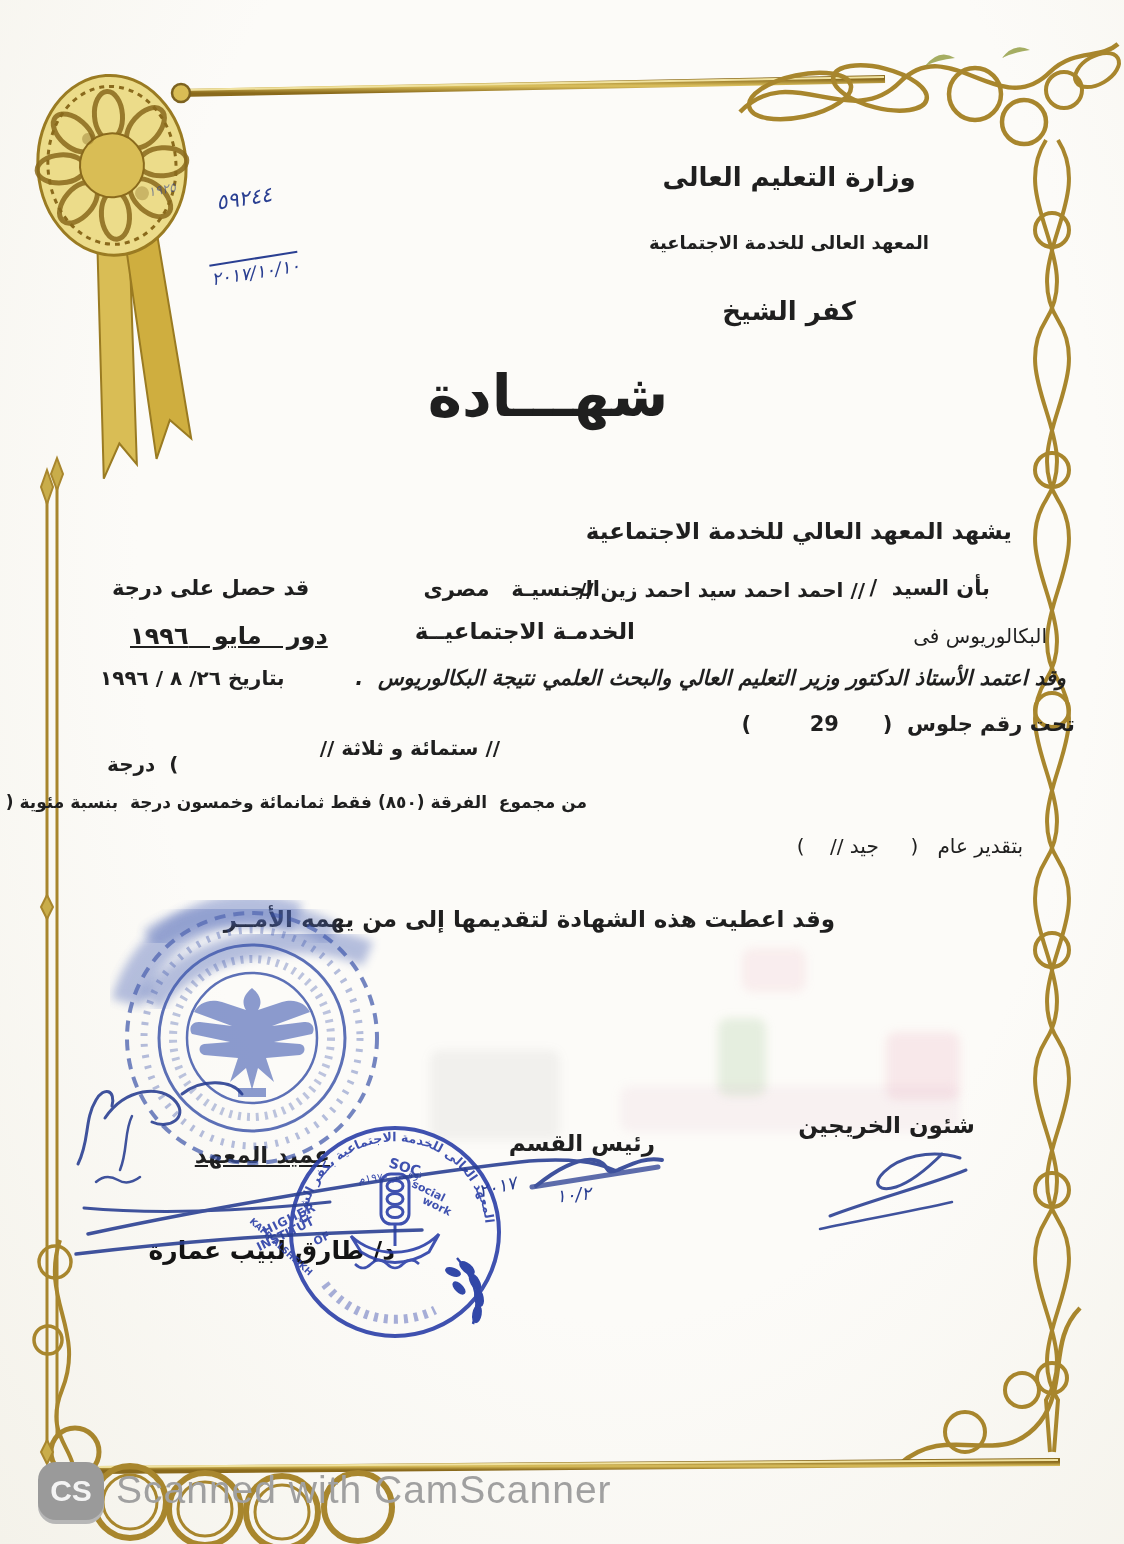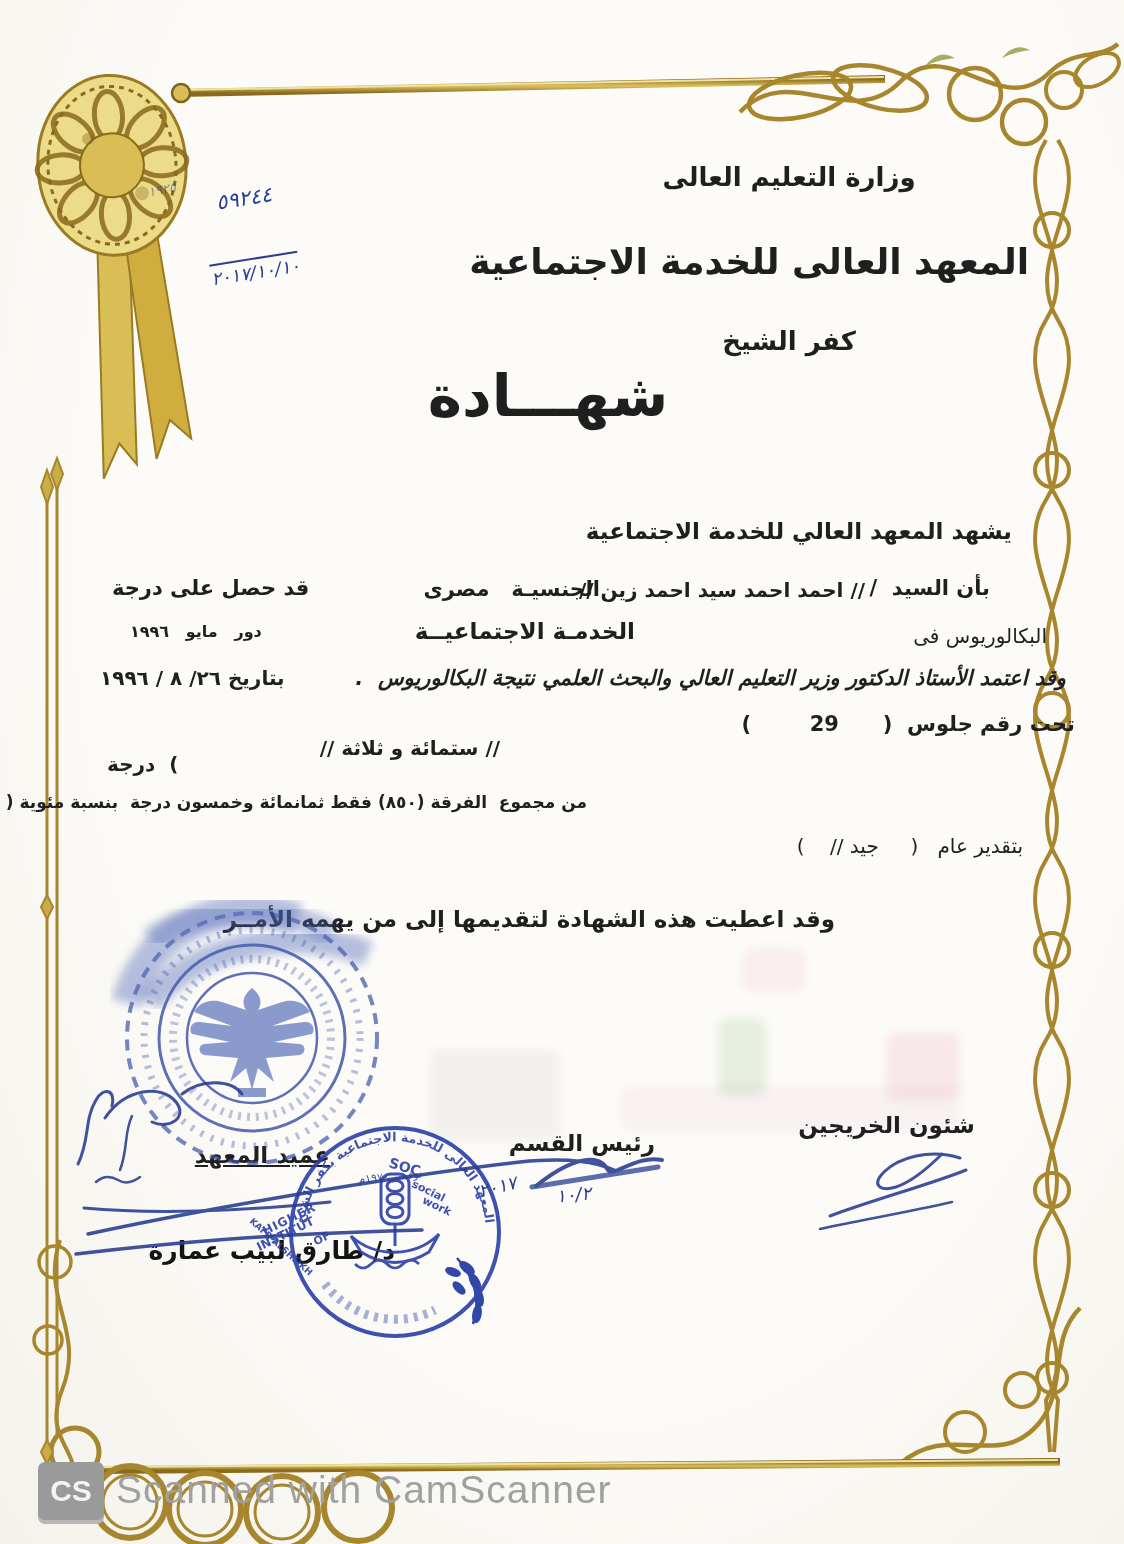--- a/index.html
+++ b/index.html
@@ -10,21 +10,21 @@
       #f8f7f2;
     font-family:"DejaVu Sans", sans-serif;
     direction:rtl;
   }
   .t{position:absolute; color:#1f1f1f; font-weight:700; white-space:pre; line-height:1.2;}
   .hand{position:absolute; color:#2a3f92; font-style:italic; white-space:pre;}
   .ghost{position:absolute; border-radius:10px; filter:blur(5px); pointer-events:none;}
   svg{position:absolute; left:0; top:0;}
   .wm-box{
     position:absolute; left:38px; top:1462px; width:66px; height:58px;
-    background:#9a9a9a; border-radius:7px; display:flex; align-items:center; justify-content:center;
+    background:#9a9a9a; border-radius:18px; display:flex; align-items:center; justify-content:center;
     font-family:"Liberation Sans", sans-serif; font-weight:bold; font-size:30px; color:#f4f4f4;
     box-shadow:0 4px 0 #b7b7b7;
   }
   .wm-text{
     position:absolute; left:116px; top:1468px;
     font-family:"Liberation Sans", sans-serif; font-size:39px; font-weight:400;
     color:#a0a0a0; letter-spacing:1px; direction:ltr;
   }
 </style>
 </head>
@@ -122,36 +122,36 @@
   </svg>
 
   <div class="hand" style="left:205px; top:138px; transform:rotate(-9deg); text-align:center; font-size:21px; letter-spacing:3px;">
     <div>٥٩٢٤٤</div>
     <div style="border-top:2.5px solid #2a3f92; font-size:18px; padding-top:2px; direction:ltr;">٢٠١٧/١٠/١٠</div>
   </div>
   <div class="hand" style="left:148px; top:182px; font-size:13px; opacity:0.55; transform:rotate(-12deg);">١٩٢٥</div>
 
   <div class="t" style="right:95px; top:124px; width:480px; text-align:center;">
     <div style="font-size:26px;">وزارة التعليم العالى</div>
-    <div style="font-size:36px; margin-top:8px;">المعهد العالى للخدمة الاجتماعية</div>
+    <div style="font-size:18px; ">المعهد العالى للخدمة الاجتماعية</div>
     <div style="font-size:26px; margin-top:4px;">كفر الشيخ</div>
   </div>
 
   <div class="t" style="left:0; right:0; top:362px; text-align:center; font-size:58px; transform:translateX(-14px);">شهـــادة</div>
 
   <div class="t" style="right:112px; top:518px; font-size:23px;">يشهد المعهد العالي للخدمة الاجتماعية</div>
 
   <div class="t" style="right:134px; top:576px; font-size:21px;">بأن السيد  /</div>
   <div class="t" style="right:259px; top:578px; font-size:20px;">// احمد احمد سيد احمد زين //</div>
   <div class="t" style="right:524px; top:577px; font-size:21px;">الجنسيـة   مصرى</div>
   <div class="t" style="left:112px; top:576px; font-size:21px;">قد حصل على درجة</div>
 
   <div class="t" style="right:77px; top:624px; font-size:20px; font-weight:400;">البكالوريوس فى</div>
   <div class="t" style="right:489px; top:618px; font-size:23px;">الخدمـة الاجتماعيــة</div>
-  <div class="t" style="left:130px; top:622px; font-size:16px;">دور   مايو   ١٩٩٦</div>
+  <div class="t" style="left:130px; top:622px; font-size:24px;text-decoration:underline;">دور   مايو   ١٩٩٦</div>
 
   <div class="t" style="right:58px; top:666px; font-size:21px;font-style:italic;">وقد اعتمد الأستاذ الدكتور وزير التعليم العالي والبحث العلمي نتيجة البكالوريوس  .</div>
   <div class="t" style="left:100px; top:666px; font-size:20px;">بتاريخ ٢٦/ ٨ / ١٩٩٦</div>
 
   <div class="t" style="right:49px; top:712px; font-size:21px;">تحت رقم جلوس  (      29        )</div>
 
   <div class="t" style="right:624px; top:736px; font-size:20px;">// ستمائة و ثلاثة //</div>
   <div class="t" style="left:107px; top:752px; font-size:20px;">)  درجة</div>
 
   <div class="t" style="right:537px; top:792px; font-size:17px;">من مجموع  الفرقة (٨٥٠) فقط ثمانمائة وخمسون درجة  بنسبة مئوية ( ٧٠.٩٤ % )</div>

